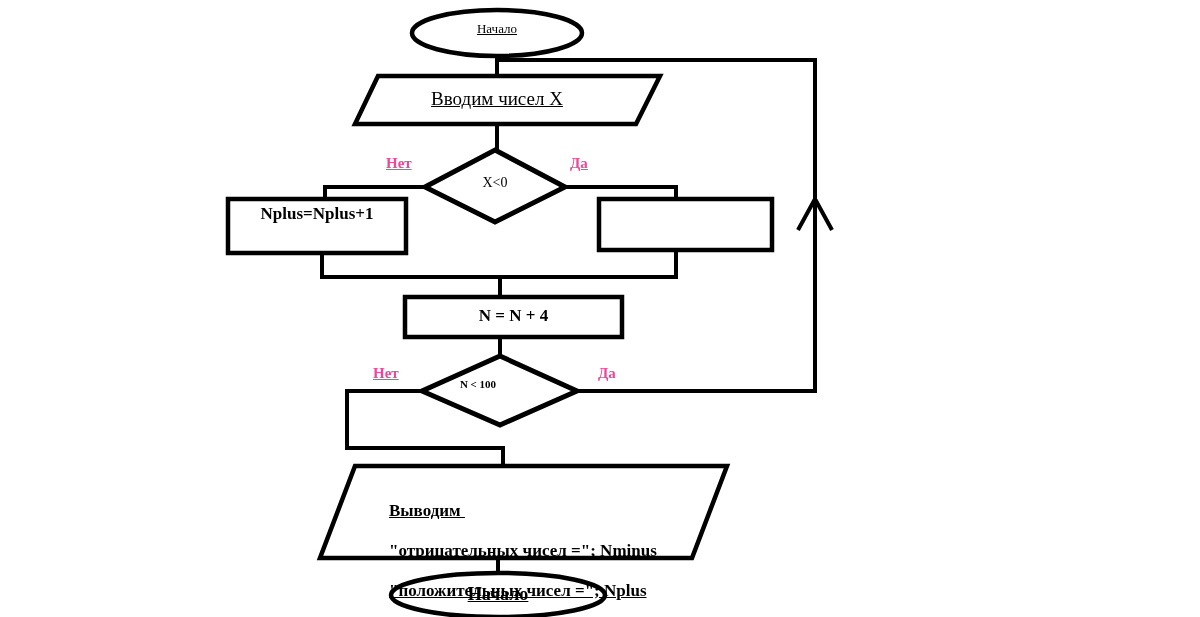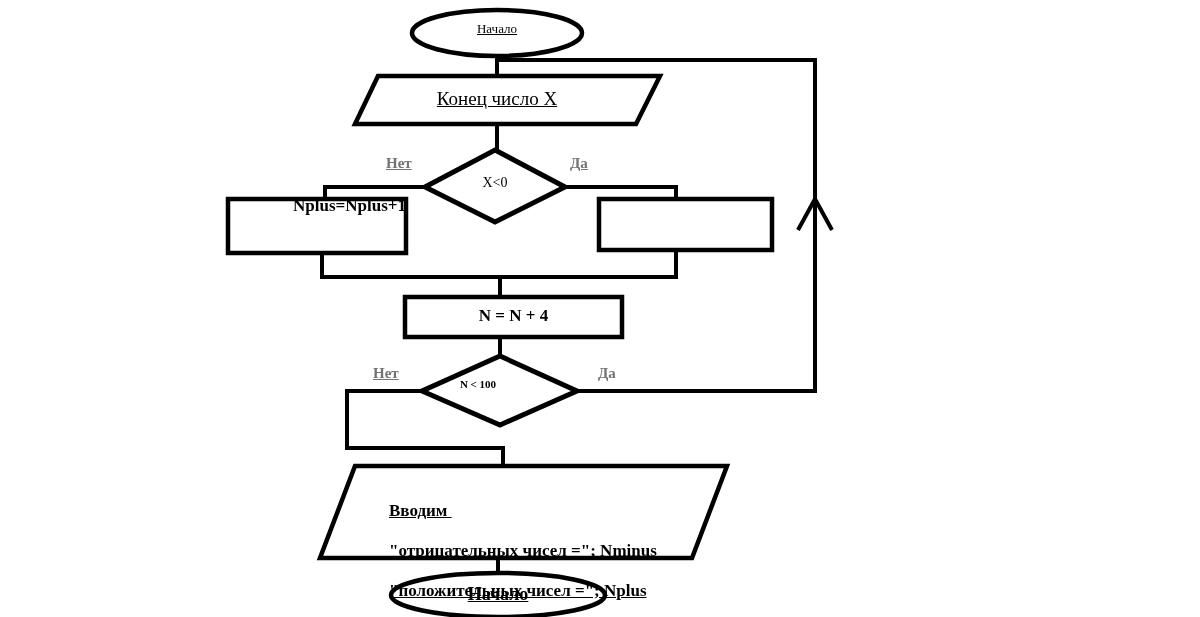--- a/index.html
+++ b/index.html
@@ -30,21 +30,21 @@
     line-height: 1.18;
     white-space: pre;
     pointer-events: none;
   }
   .t-center { text-align: center; }
   .t-left { text-align: left; }
   .bold { font-weight: bold; }
   .under { text-decoration: underline; }
   .lbl {
     position: absolute;
-    color: #737373;
+    color: #ec4899;
     font-weight: bold;
     font-size: 15px;
     white-space: pre;
   }
 </style>
 </head>
 <body>
 
 <div id="canvas">
 
@@ -93,40 +93,40 @@
 
     <polygon points="500,356 577,391 500,425 422,391" fill="#ffffff" stroke="#000000" stroke-width="5" stroke-linejoin="miter"></polygon>
 
     <polygon points="355,466 727,466 692,558 320,558" fill="#ffffff" stroke="#000000" stroke-width="4.5" stroke-linejoin="miter"></polygon>
 
     <ellipse cx="498" cy="595" rx="107" ry="22" fill="#ffffff" stroke="#000000" stroke-width="4.5"></ellipse>
   </svg>
 
   <div class="node-text t-center under" style="left:397px; top:21px; width:200px; font-size:13px;">Начало</div>
 
-  <div class="node-text t-center under" style="left:397px; top:88px; width:200px; font-size:19px;">Конец число X</div>
+  <div class="node-text t-center under" style="left:397px; top:88px; width:200px; font-size:19px;">Вводим чисел X</div>
 
   <div class="node-text t-center" style="left:435px; top:175px; width:120px; font-size:14px;">X&lt;0</div>
 
   <div class="lbl under" style="left:386px; top:155px;">Нет</div>
 
   <div class="lbl under" style="left:570px; top:155px;">Да</div>
 
-  <div class="node-text t-center bold" style="left:228px; top:196px; width:178px; font-size:17px;text-align:right;">Nplus=Nplus+1</div>
+  <div class="node-text t-center bold" style="left:228px; top:204px; width:178px; font-size:17px;">Nplus=Nplus+1</div>
 
 
   <div class="node-text t-center bold" style="left:405px; top:306px; width:217px; font-size:17px;">N = N + 4</div>
 
   <div class="node-text t-center bold" style="left:418px; top:378px; width:120px; font-size:11px;">N &lt; 100</div>
 
   <div class="lbl under" style="left:373px; top:365px;">Нет</div>
 
   <div class="lbl" style="left:598px; top:365px;">Да</div>
 
   <div class="node-text t-left" style="left:372px; top:481px; width:340px; font-size:17px;">
-    <div class="bold under" style="display:inline-block;">Вводим </div><br>
+    <div class="bold under" style="display:inline-block;">Выводим </div><br>
     <div class="bold under" style="display:inline-block;">"отрицательных чисел ="; Nminus</div><br>
     <div class="bold under" style="display:inline-block;">"положительных чисел ="; Nplus</div>
   </div>
 
   <div class="node-text t-center bold under" style="left:398px; top:584px; width:200px; font-size:18px;">Начало</div>
 
 </div>
 
 </body></html>

